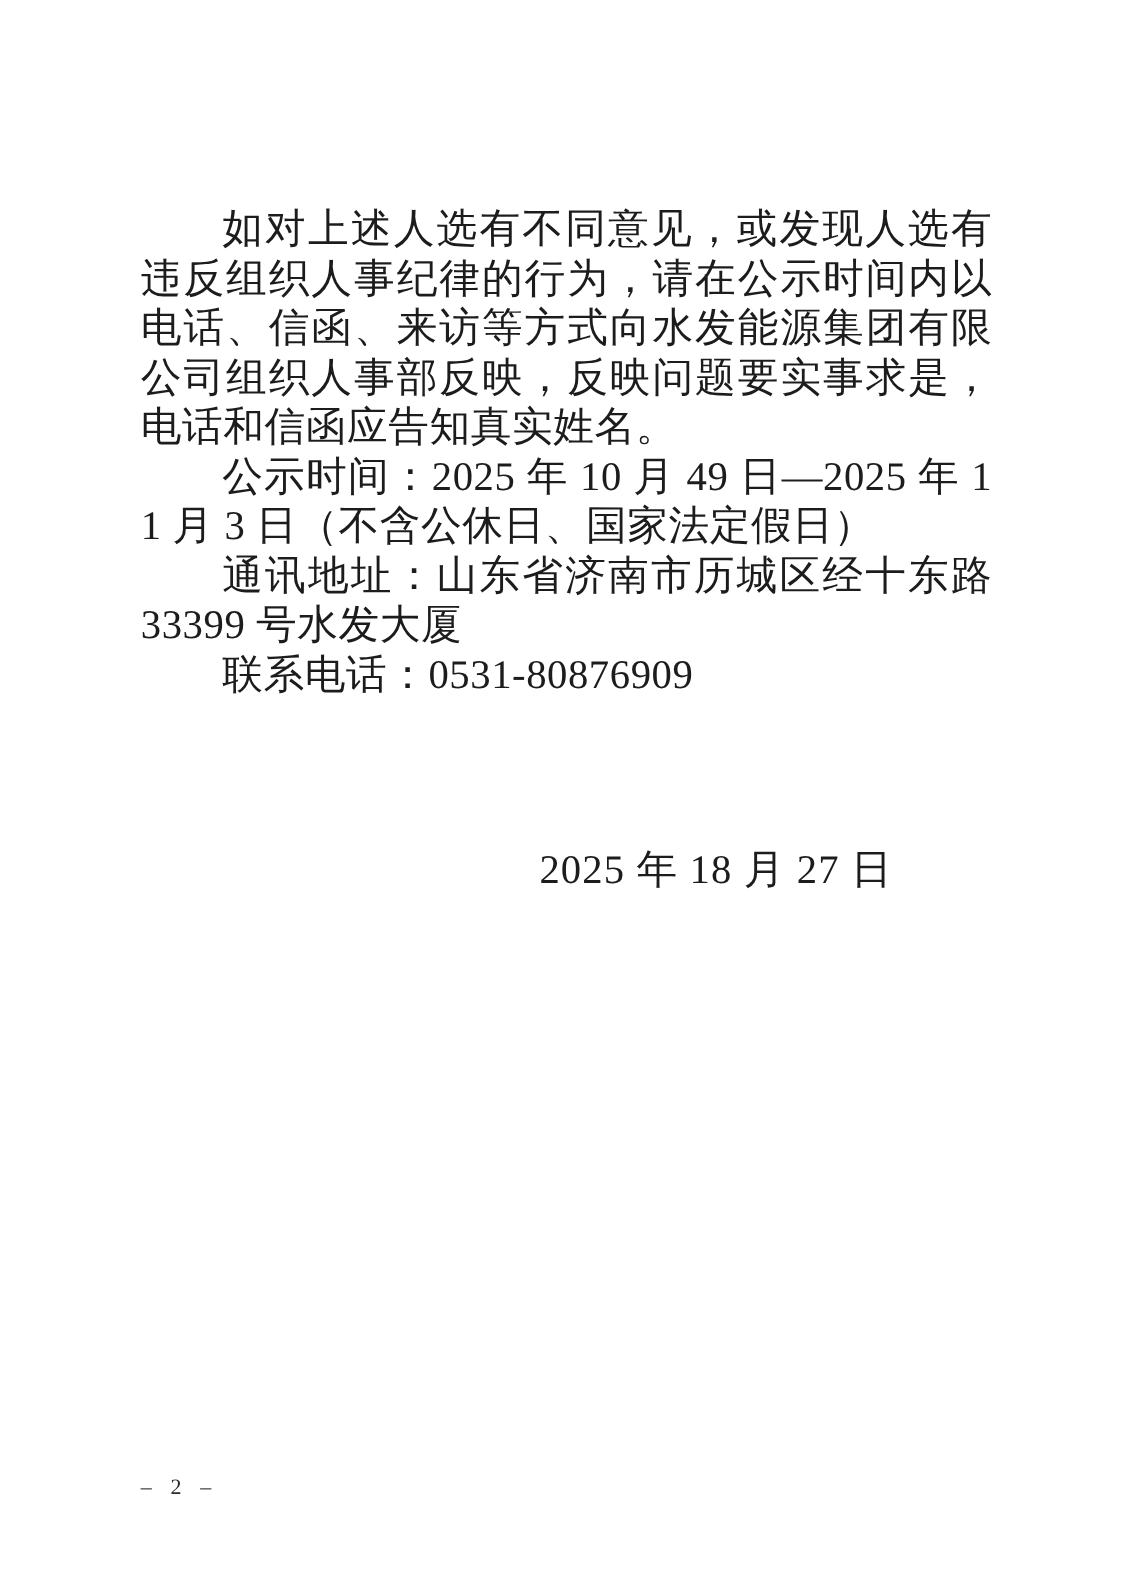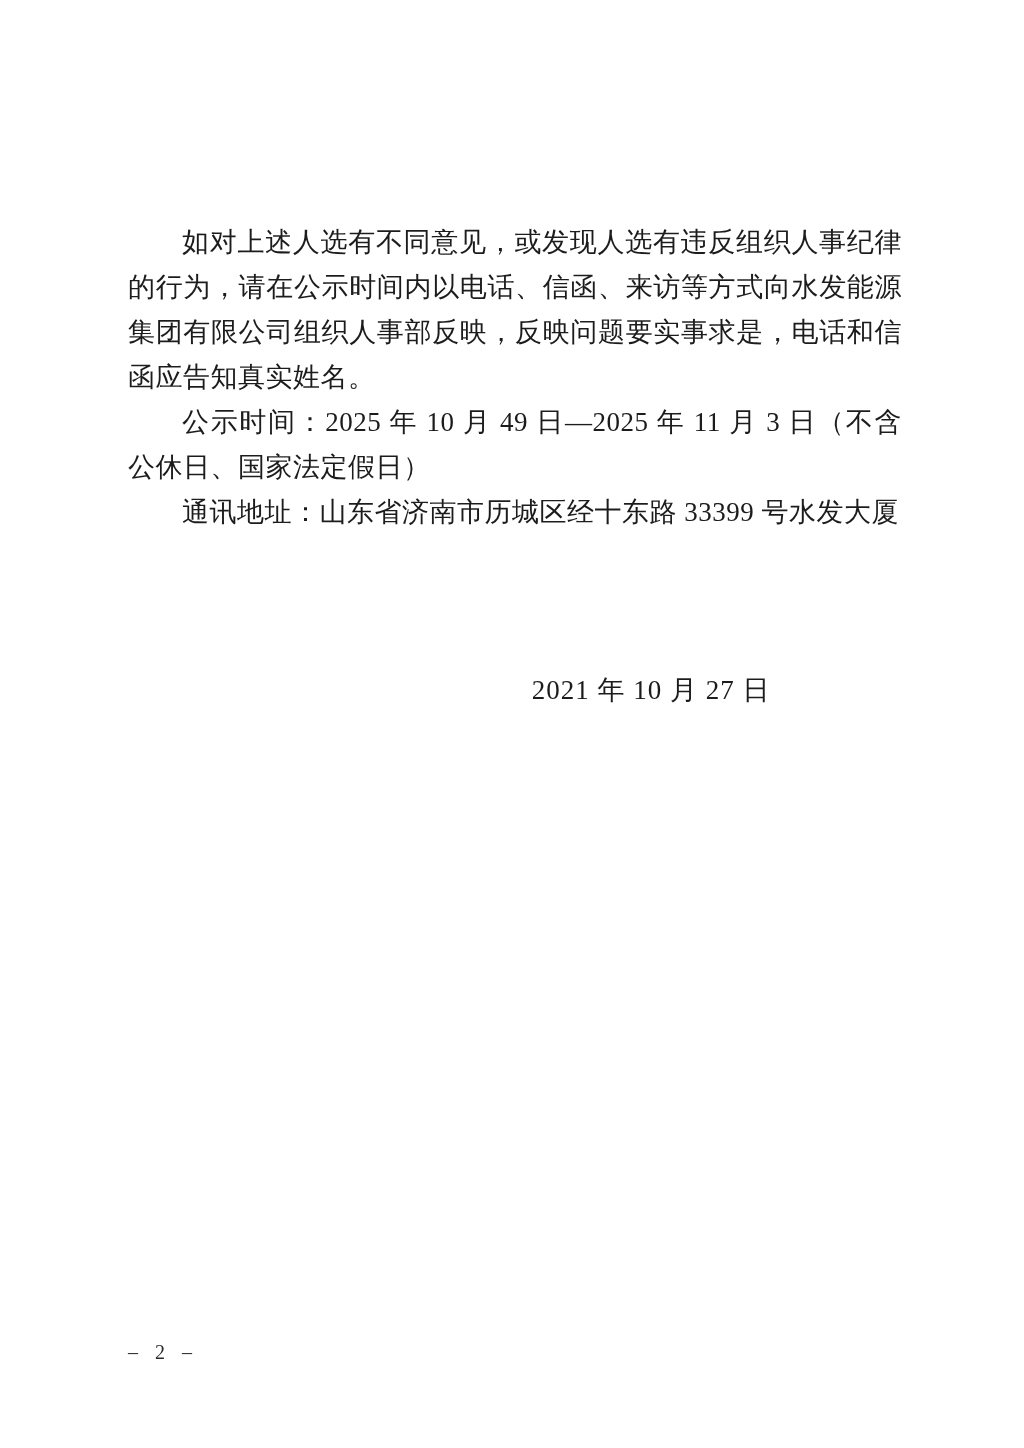--- a/index.html
+++ b/index.html
@@ -17,24 +17,23 @@
     overflow: hidden;
     font-family: "Liberation Serif", "DejaVu Serif", serif;
     color: #1c1c1c;
   }
 
   .content {
     position: absolute;
     top: 186px;
     left: 128px;
     width: 774px;
-    font-size: 27px;
+    font-size: 37px;
     line-height: 45px;
     text-align: justify;
-    margin-top: 34px;
   }
 
   .para {
     text-indent: 2em;
     letter-spacing: 0.5px;
     word-break: break-all;
   }
 
   .contact-line {
     text-indent: 2em;
@@ -76,23 +75,24 @@
 <div class="page">
 
   <div class="content">
 
     <p class="para">如对上述人选有不同意见，或发现人选有违反组织人事纪律的行为，请在公示时间内以电话、信函、来访等方式向水发能源集团有限公司组织人事部反映，反映问题要实事求是，电话和信函应告知真实姓名。</p>
 
     <p class="para">公示时间：2025 年 10 月 49 日—2025 年 11 月 3 日（不含公休日、国家法定假日）</p>
 
     <p class="contact-line">通讯地址：山东省济南市历城区经十东路 33399 号水发大厦</p>
 
+    <p class="contact-line">联系电话：0531-80876909</p>
 
 
     <div class="signature-block">
-      <p class="signature-date">2021 年 10 月 27 日</p>
+      <p class="signature-date">2025 年 18 月 27 日</p>
     </div>
 
   </div>
 
   <div class="page-footer">– 2 –</div>
 
 </div>
 
 </body></html>

